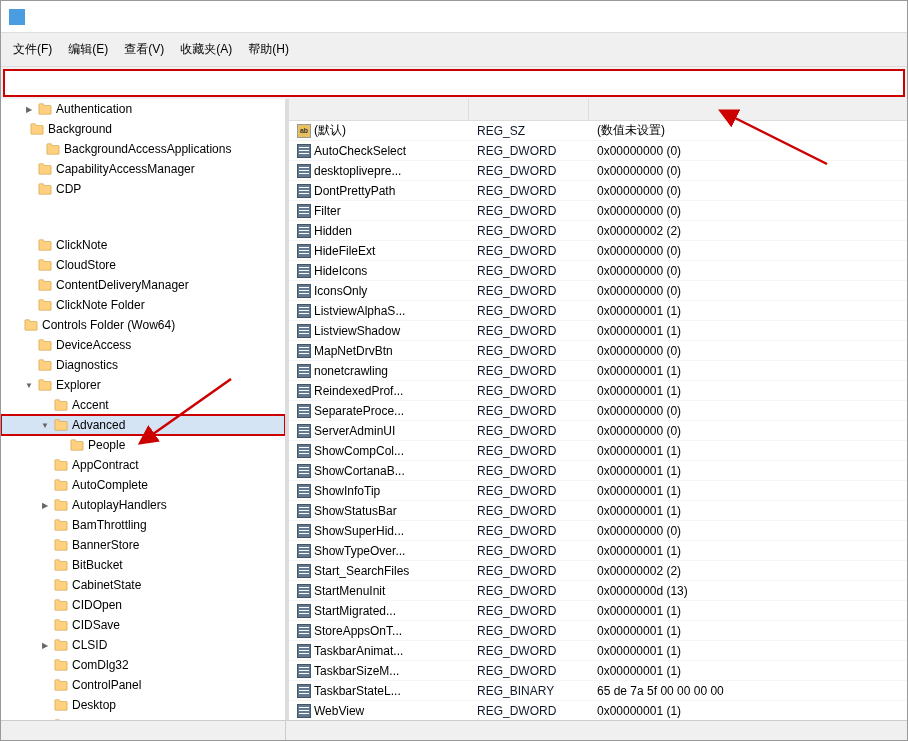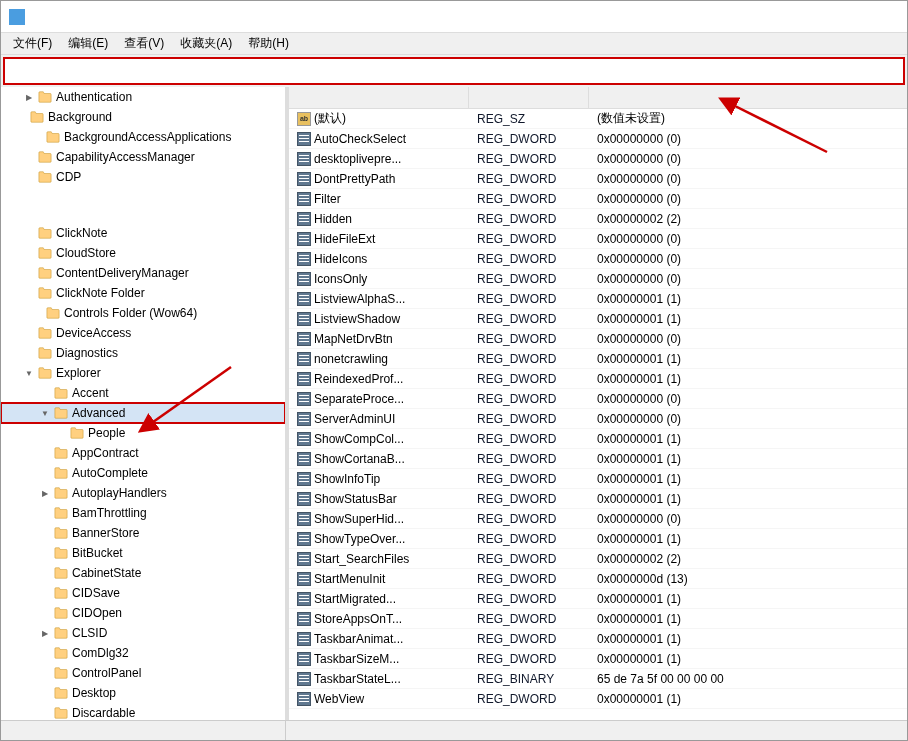--- a/index.html
+++ b/index.html
@@ -61,21 +61,21 @@
       cursor: pointer;
       font-size: 14px;
       display: flex;
       align-items: center;
       justify-content: center;
     }
 
     
     .menu-bar {
       background: #f0f0f0;
-      height: 22px;
+      height: 34px;
       display: flex;
       align-items: center;
       padding: 0 4px;
       border-bottom: 1px solid #ddd;
     }
 
     .menu-item {
       padding: 2px 8px;
       cursor: pointer;
       font-size: 12px;
@@ -374,21 +374,21 @@
   </div>
           <div class="tree-item" style="padding-left: 20px;">
     <span class="tree-toggle empty"></span>
     <span class="folder-icon">
               <svg width="14" height="14" viewBox="0 0 16 16">
     <path d="M1 3 Q1 2 2 2 L6 2 L7 4 L14 4 Q15 4 15 5 L15 13 Q15 14 14 14 L2 14 Q1 14 1 13 Z" fill="#ffd080" stroke="#b8860b" stroke-width="0.5"></path>
   </svg>
             </span>
     <span class="tree-label">ClickNote Folder</span>
   </div>
-          <div class="tree-item" style="padding-left: 28px;">
+          <div class="tree-item" style="padding-left: 6px;">
     <span class="tree-toggle empty"></span>
     <span class="folder-icon">
               <svg width="14" height="14" viewBox="0 0 16 16">
     <path d="M1 3 Q1 2 2 2 L6 2 L7 4 L14 4 Q15 4 15 5 L15 13 Q15 14 14 14 L2 14 Q1 14 1 13 Z" fill="#ffd080" stroke="#b8860b" stroke-width="0.5"></path>
   </svg>
             </span>
     <span class="tree-label">Controls Folder (Wow64)</span>
   </div>
           <div class="tree-item" style="padding-left: 20px;">
     <span class="tree-toggle empty"></span>
@@ -507,30 +507,30 @@
             </span>
     <span class="tree-label">CabinetState</span>
   </div>
           <div class="tree-item" style="padding-left: 36px;">
     <span class="tree-toggle empty"></span>
     <span class="folder-icon">
               <svg width="14" height="14" viewBox="0 0 16 16">
     <path d="M1 3 Q1 2 2 2 L6 2 L7 4 L14 4 Q15 4 15 5 L15 13 Q15 14 14 14 L2 14 Q1 14 1 13 Z" fill="#ffd080" stroke="#b8860b" stroke-width="0.5"></path>
   </svg>
             </span>
+    <span class="tree-label">CIDOpen</span>
+  </div>
+          <div class="tree-item" style="padding-left: 36px;">
+    <span class="tree-toggle empty"></span>
+    <span class="folder-icon">
+              <svg width="14" height="14" viewBox="0 0 16 16">
+    <path d="M1 3 Q1 2 2 2 L6 2 L7 4 L14 4 Q15 4 15 5 L15 13 Q15 14 14 14 L2 14 Q1 14 1 13 Z" fill="#ffd080" stroke="#b8860b" stroke-width="0.5"></path>
+  </svg>
+            </span>
     <span class="tree-label">CIDSave</span>
-  </div>
-          <div class="tree-item" style="padding-left: 36px;">
-    <span class="tree-toggle empty"></span>
-    <span class="folder-icon">
-              <svg width="14" height="14" viewBox="0 0 16 16">
-    <path d="M1 3 Q1 2 2 2 L6 2 L7 4 L14 4 Q15 4 15 5 L15 13 Q15 14 14 14 L2 14 Q1 14 1 13 Z" fill="#ffd080" stroke="#b8860b" stroke-width="0.5"></path>
-  </svg>
-            </span>
-    <span class="tree-label">CIDOpen</span>
   </div>
           <div class="tree-item" style="padding-left: 36px;">
     <span class="tree-toggle collapsed"></span>
     <span class="folder-icon">
               <svg width="14" height="14" viewBox="0 0 16 16">
     <path d="M1 3 Q1 2 2 2 L6 2 L7 4 L14 4 Q15 4 15 5 L15 13 Q15 14 14 14 L2 14 Q1 14 1 13 Z" fill="#ffd080" stroke="#b8860b" stroke-width="0.5"></path>
   </svg>
             </span>
     <span class="tree-label">CLSID</span>
   </div>

